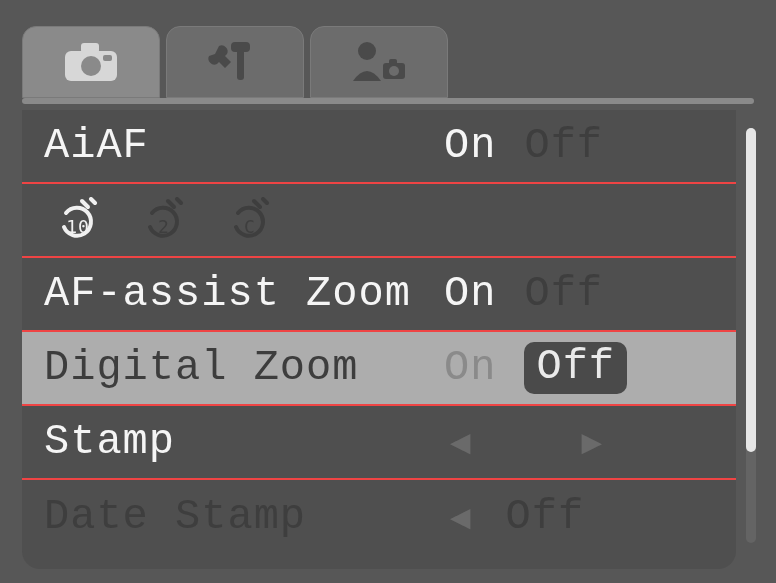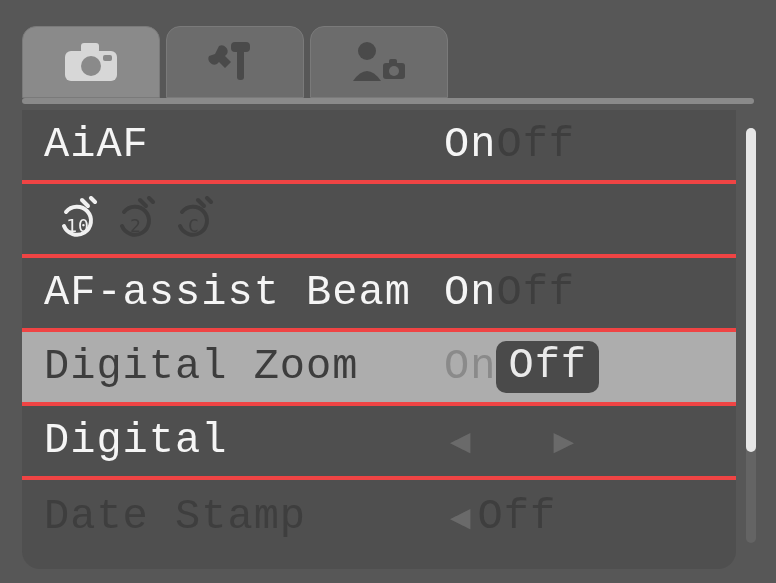--- a/index.html
+++ b/index.html
@@ -54,42 +54,42 @@
     bottom: 14px;
     border-radius: 0 0 18px 18px;
     overflow: hidden;
     background: #4f4f4f;
   }
   .row {
     height: 74px;
     display: flex;
     align-items: center;
     padding-left: 22px;
-    border-bottom: 4px solid #ef4444;
+    border-bottom: 2px solid #ef4444;
     position: relative;
     font-size: 42px;
     letter-spacing: 1px;
   }
   .row:first-child { border-top-left-radius: 14px; border-top-right-radius: 14px; }
   .row.selected {
     background: #adadad;
     color: #3d3d3d;
   }
   .row.dimmed {
     color: #3e3e3e;
     border-bottom: none;
   }
   .row .label {
     flex: 0 0 400px;
     white-space: nowrap;
   }
   .row .value {
     display: flex;
     align-items: center;
-    gap: 0;
+    gap: 28px;
   }
   .opt { display:inline-flex; align-items:center; }
   .opt.inactive { color: #3e3e3e; }
   .row.selected .opt.inactive { color: #8a8a8a; }
   .chip {
     background: #4a4a4a;
     color: #eaeaea;
     border-radius: 10px;
     padding: 1px 12px 3px 12px;
   }
@@ -206,37 +206,37 @@
             <line x1="30" y1="4" x2="36" y2="10"></line>
             <line x1="39" y1="2" x2="43" y2="6"></line>
           </g>
           <text x="26" y="36" font-family="monospace" font-size="18" fill="#3e3e3e" text-anchor="middle">C</text>
         </svg>
       </span>
     </span>
   </div>
 
   <div class="row">
-    <span class="label">AF-assist Beam</span>
+    <span class="label">AF-assist Zoom</span>
     <span class="value">
       <span class="opt">On</span>
       <span class="opt inactive">Off</span>
     </span>
   </div>
 
   <div class="row selected">
     <span class="label">Digital Zoom</span>
     <span class="value">
       <span class="opt inactive">On</span>
       <span class="opt chip">Off</span>
     </span>
   </div>
 
   <div class="row">
-    <span class="label">Digital</span>
+    <span class="label">Stamp</span>
     <span class="value">
       <span class="arrow">◀</span>
       <span class="arrow" style="margin-left:70px">▶</span>
     </span>
   </div>
 
   <div class="row dimmed">
     <span class="label">Date Stamp</span>
     <span class="value">
       <span class="arrow">◀</span>

